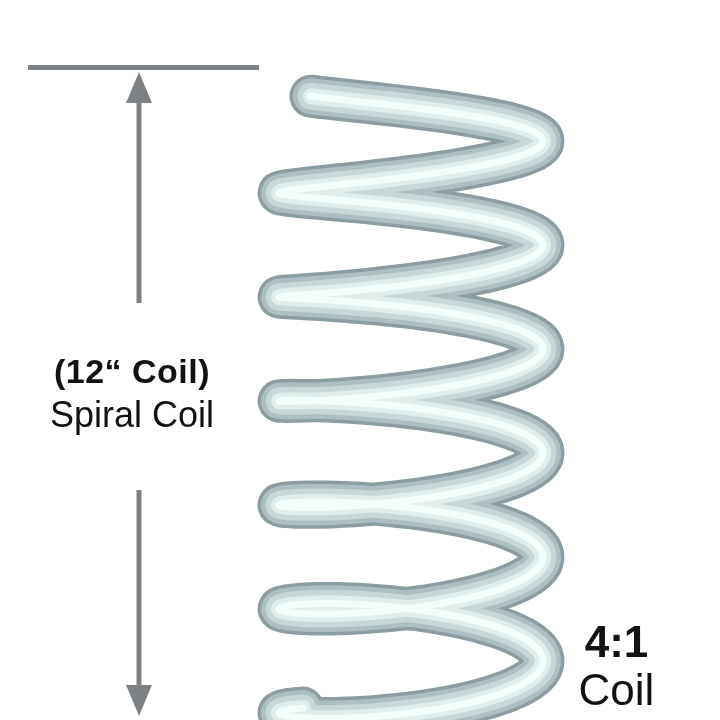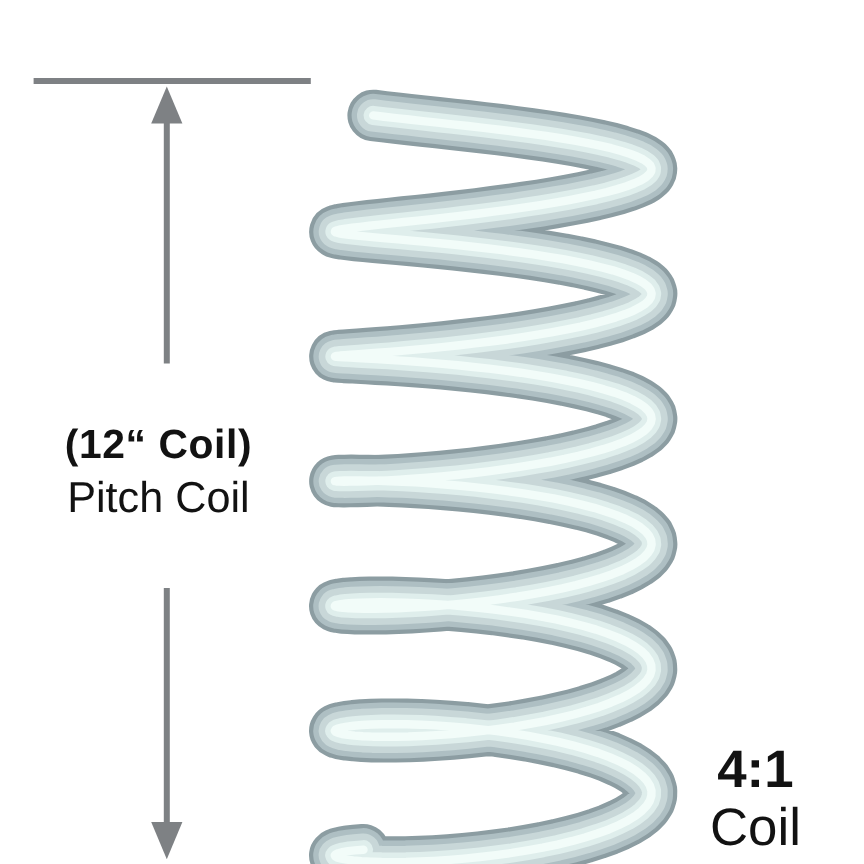--- a/index.html
+++ b/index.html
@@ -9,21 +9,21 @@
     font-family:"Liberation Sans", sans-serif;
   }
   #stage{position:absolute;left:0;top:0;width:588px;height:720px;}
   svg{position:absolute;left:0;top:0;}
   .label-block{
     position:absolute;text-align:center;color:#121212;
   }
   .dim-block{left:7px;top:349px;width:250px;}
   .dim-size{font-size:34px;font-weight:700;line-height:44px;letter-spacing:0.5px;}
   .dim-type{font-size:36px;font-weight:400;line-height:44px;}
-  .pitch-block{left:557px;top:618px;width:145px;}
+  .pitch-block{left:544px;top:618px;width:145px;}
   .pitch-ratio{font-size:44px;font-weight:700;line-height:48px;}
   .pitch-word{font-size:44px;font-weight:400;line-height:48px;}
 </style>
 </head>
 <body>
 
 <div id="stage">
 
   <svg width="720" height="720" viewBox="0 0 720 720">
 
@@ -43,21 +43,21 @@
     </g>
 
     <g>
       <line x1="139" y1="490" x2="139" y2="687" stroke-width="5" stroke="#7e8184"></line>
       <polygon points="139,716 126,685 152,685" fill="#7e8184"></polygon>
     </g>
   </svg>
 
   <div class="label-block dim-block">
     <div class="dim-size">(12“ Coil)</div>
-    <div class="dim-type">Pitch Coil</div>
+    <div class="dim-type">Spiral Coil</div>
   </div>
 
   <div class="label-block pitch-block">
     <div class="pitch-ratio">4:1</div>
     <div class="pitch-word">Coil</div>
   </div>
 
 </div>
 
 </body></html>

